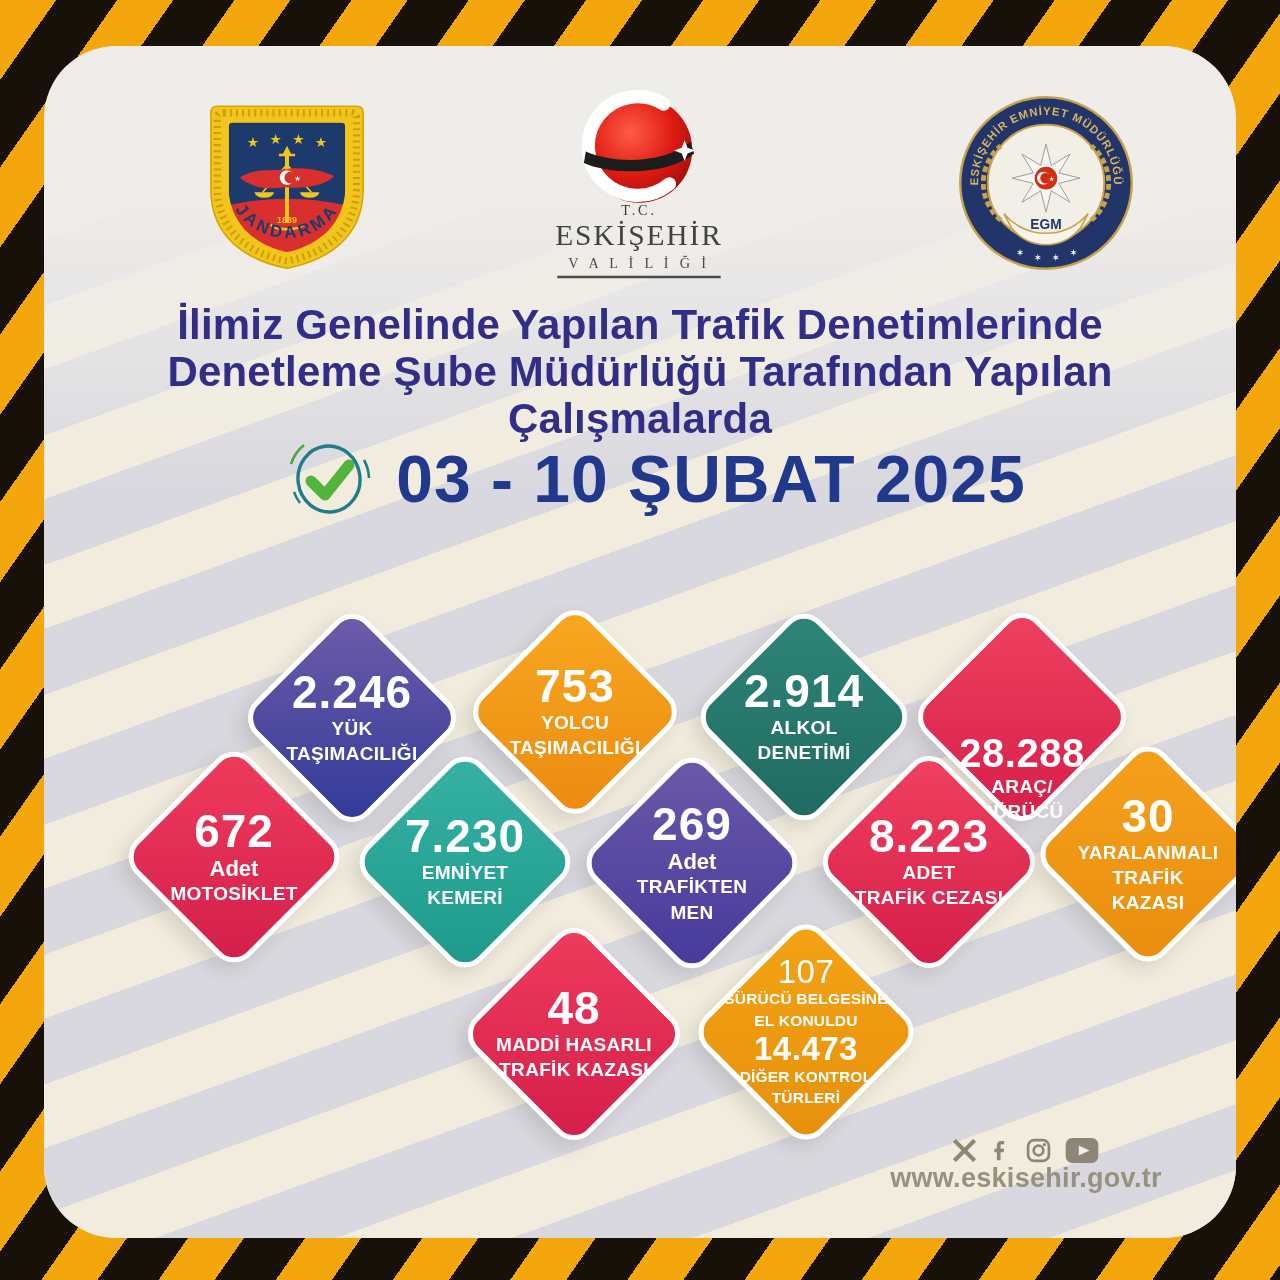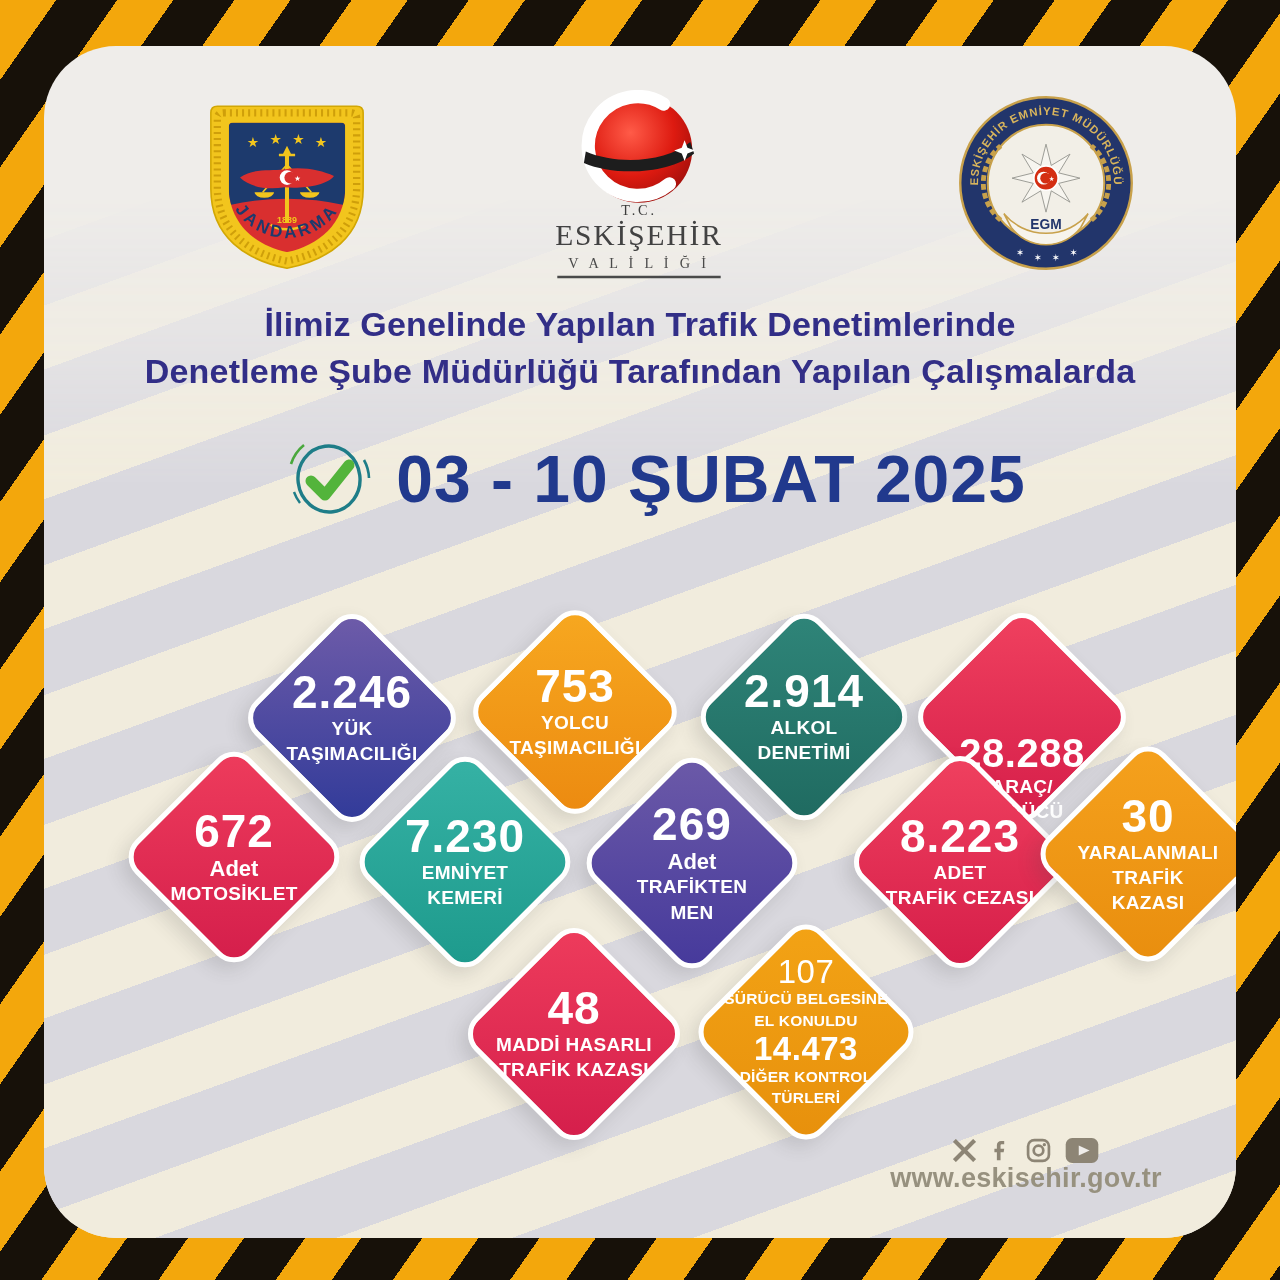--- a/index.html
+++ b/index.html
@@ -17,21 +17,21 @@
     background:repeating-linear-gradient(160deg,#f1ecdd 0 60px,#d9d8de 60px 122px);
     -webkit-mask-image:linear-gradient(to bottom,transparent 150px,rgba(0,0,0,.55) 320px,#000 440px);
     mask-image:linear-gradient(to bottom,transparent 150px,rgba(0,0,0,.55) 320px,#000 440px);
   }
   .logo{position:absolute;}
   .logo-jandarma{left:162px;top:42px;width:162px;height:197px;}
   .logo-valilik{left:500px;top:44px;width:190px;height:200px;}
   .logo-egm{left:913px;top:48px;width:178px;height:178px;}
   .headline{
     position:absolute;top:255px;left:20px;right:20px;text-align:center;
-    color:#322e87;font-weight:800;font-size:34px;line-height:47px;letter-spacing:.2px;
+    color:#322e87;font-weight:800;font-size:42px;line-height:47px;letter-spacing:.2px;
   }
   .date-row{
     position:absolute;top:386px;left:0;right:0;
     display:flex;align-items:center;justify-content:center;gap:20px;
     transform:translateX(14px);
   }
   .date-text{font-size:66px;font-weight:900;color:#21398d;letter-spacing:1px;white-space:nowrap;}
   #tiles{position:absolute;inset:0;padding-left:37px;}
   .tile{
     position:absolute;transform:translate(-50%,-50%);
@@ -202,21 +202,21 @@
   </div>
       <div class="tile" style="left: 648px; top: 817px; width: 216px; height: 216px;">
     <div class="diamond" style="width: 153px; height: 153px; background: linear-gradient(135deg, rgb(108, 90, 168), rgb(69, 57, 155));"></div>
     <div class="tile-text">
           <div class="t-num">269</div>
           <div class="t-adet">Adet</div>
           <div class="t-lbl">TRAFİKTEN</div>
           <div class="t-lbl">MEN</div>
         </div>
   </div>
-      <div class="tile" style="left: 916px; top: 816px; width: 218px; height: 218px;">
+      <div class="tile" style="left: 885px; top: 816px; width: 218px; height: 218px;">
     <div class="diamond" style="width: 154px; height: 154px; background: linear-gradient(135deg, rgb(240, 65, 95), rgb(213, 29, 73));"></div>
     <div class="tile-text">
           <div class="t-num">8.223</div>
           <div class="t-lbl">ADET</div>
           <div class="t-lbl">TRAFİK CEZASI</div>
         </div>
   </div>
       <div class="tile" style="left: 1104px; top: 808px; width: 220px; height: 220px;">
     <div class="diamond" style="width: 156px; height: 156px; background: linear-gradient(135deg, rgb(245, 161, 29), rgb(233, 142, 14));"></div>
     <div class="tile-text">

